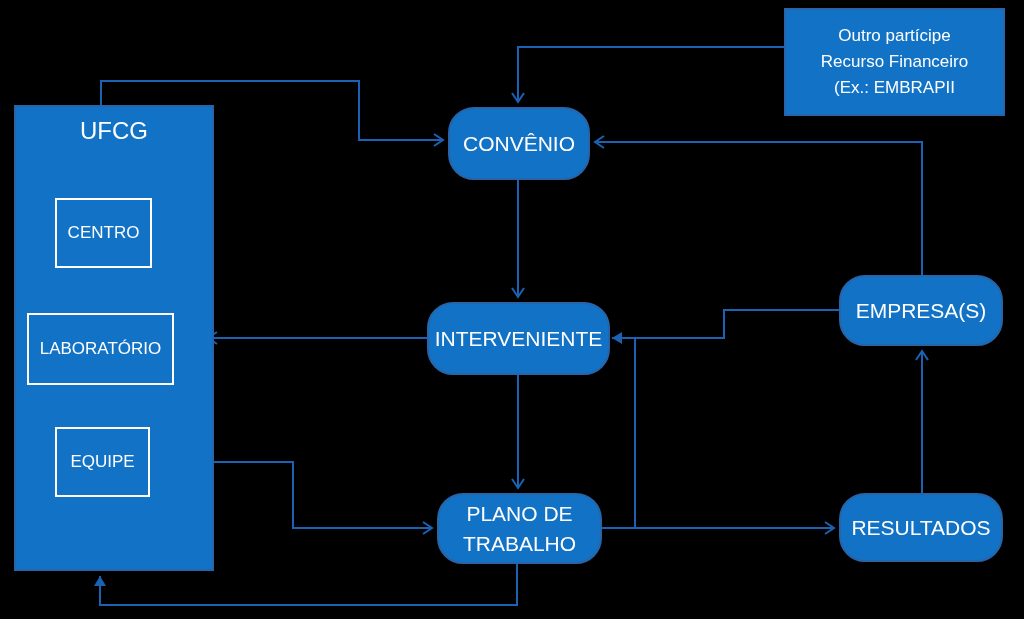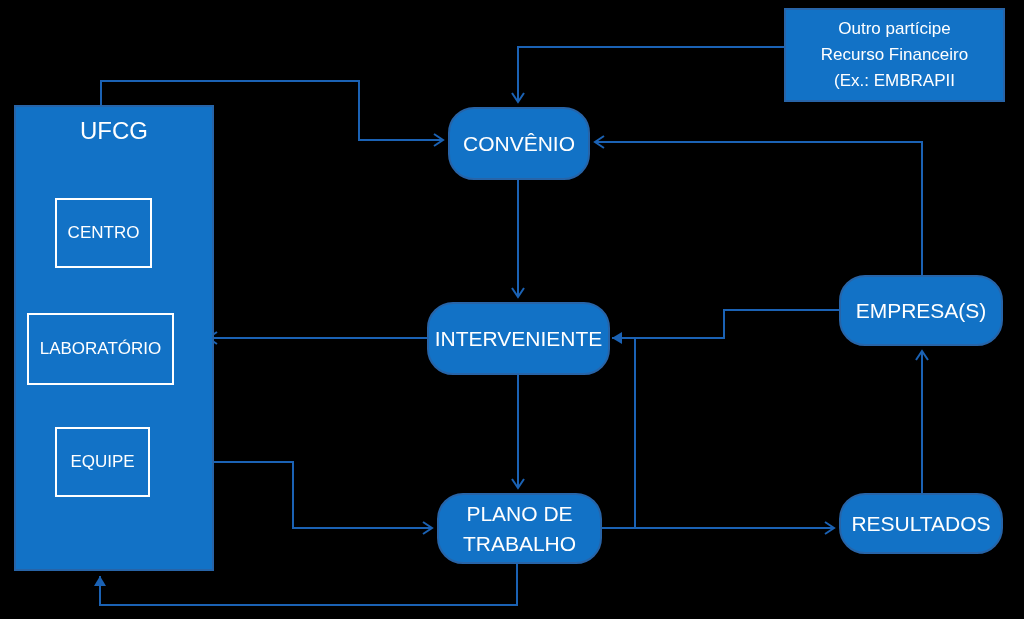--- a/index.html
+++ b/index.html
@@ -98,21 +98,21 @@
   </div>
 
   <div class="node-inner" style="left:27px;top:313px;width:147px;height:72px;">
     <span>LABORATÓRIO</span>
   </div>
 
   <div class="node-inner" style="left:55px;top:427px;width:95px;height:70px;">
     <span>EQUIPE</span>
   </div>
 
-  <div class="node node-small" style="left:784px;top:8px;width:221px;height:94px;">
+  <div class="node node-small" style="left:784px;top:8px;width:221px;height:108px;">
     <div>
       <div>Outro partícipe</div>
       <div>Recurso Financeiro</div>
       <div>(Ex.: EMBRAPII</div>
     </div>
   </div>
 
   <div class="node node-main" style="left:448px;top:107px;width:142px;height:73px;">
     <span>CONVÊNIO</span>
   </div>
@@ -125,17 +125,17 @@
     <div class="multiline">
       <div>PLANO DE</div>
       <div>TRABALHO</div>
     </div>
   </div>
 
   <div class="node node-main" style="left:839px;top:275px;width:164px;height:71px;">
     <span>EMPRESA(S)</span>
   </div>
 
-  <div class="node node-main" style="left:839px;top:493px;width:164px;height:61px;">
+  <div class="node node-main" style="left:839px;top:493px;width:164px;height:69px;">
     <span>RESULTADOS</span>
   </div>
 
 </div>
 
 </body></html>

